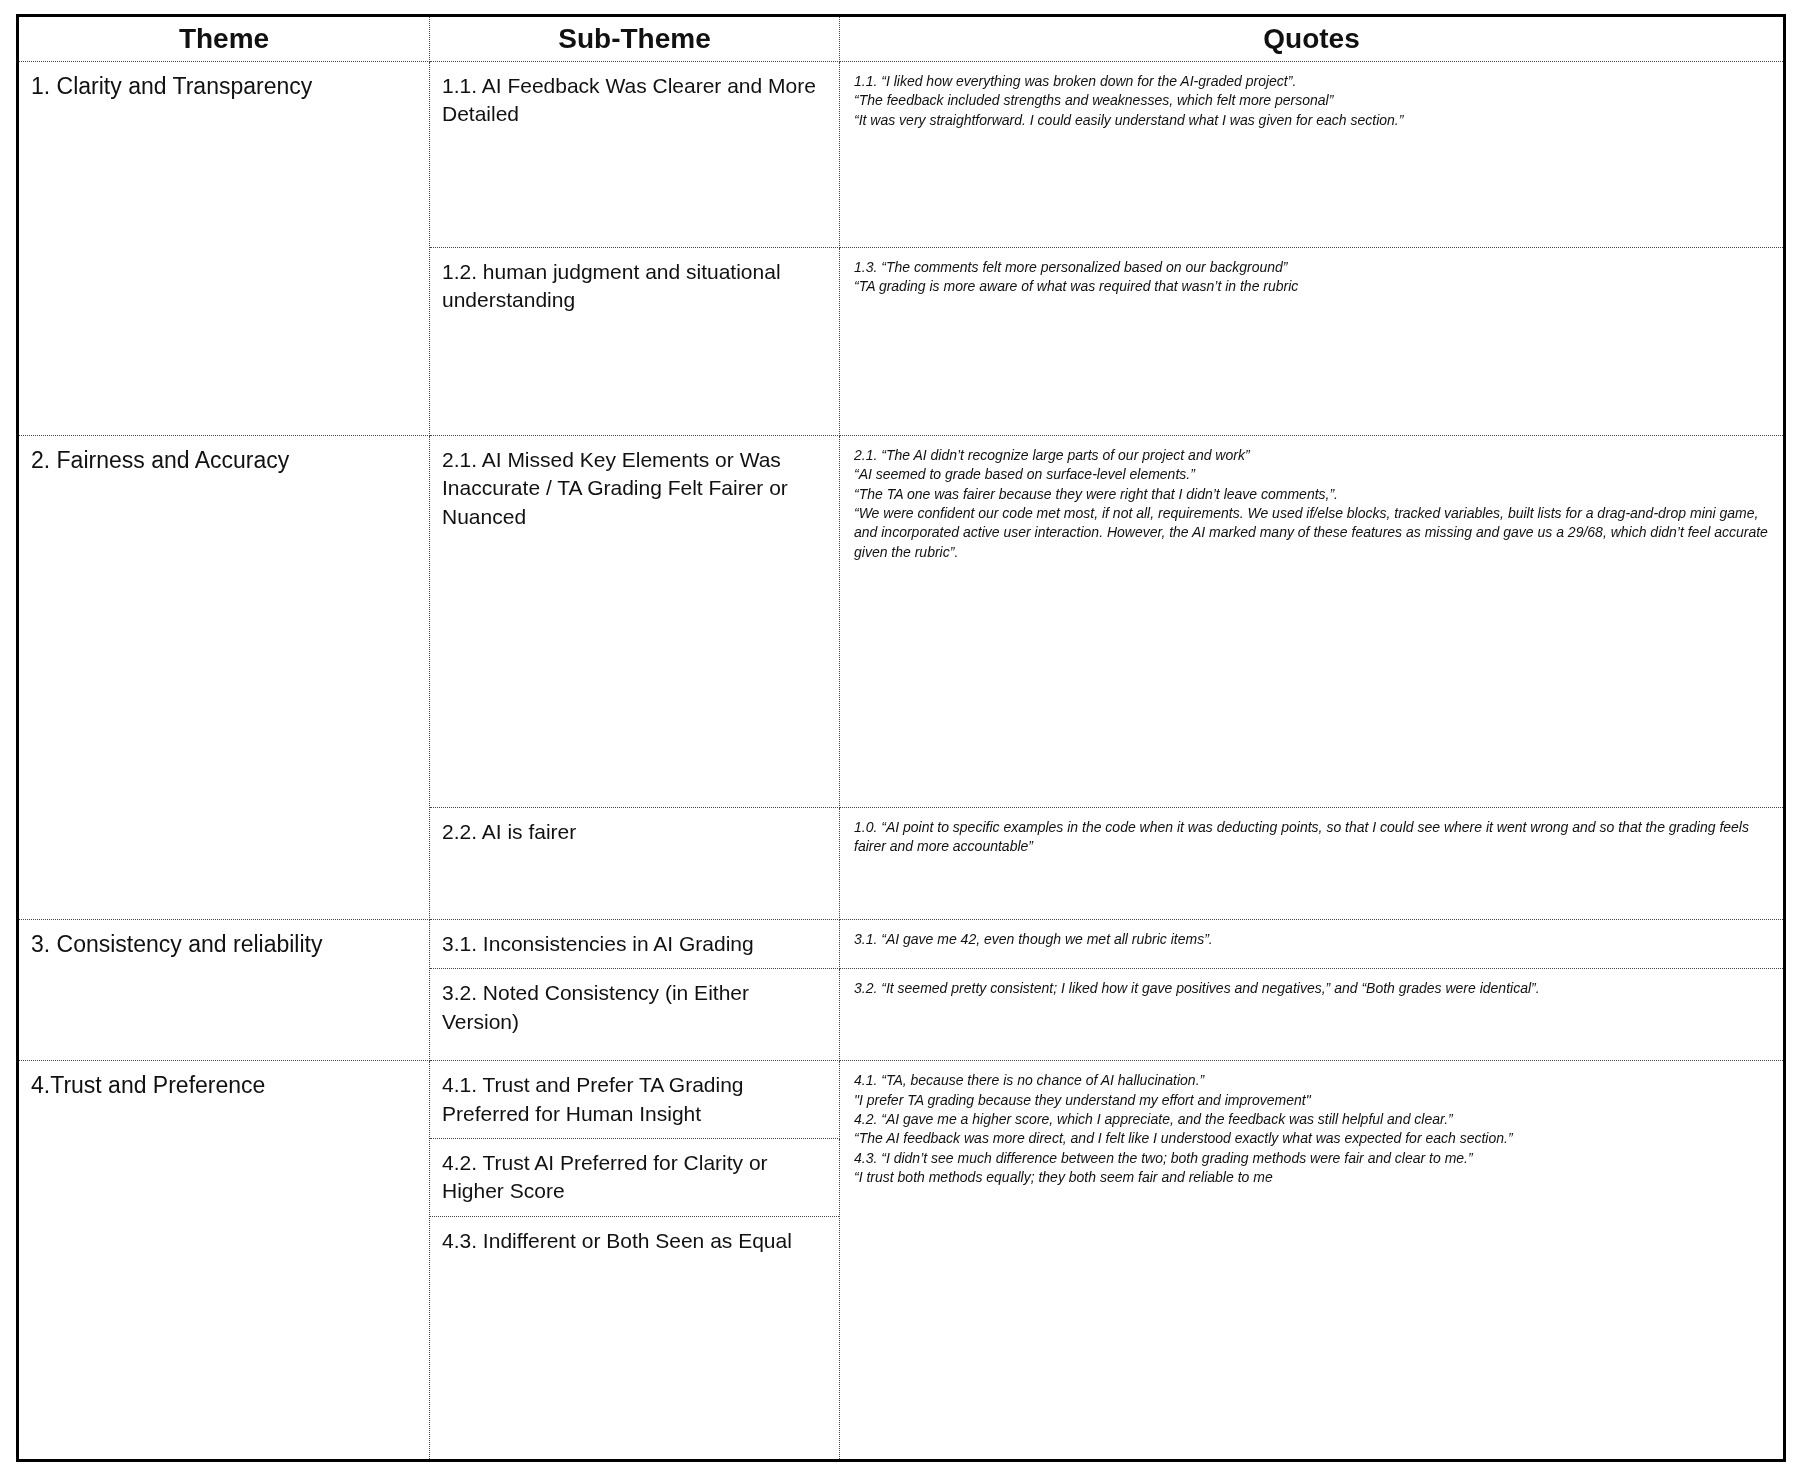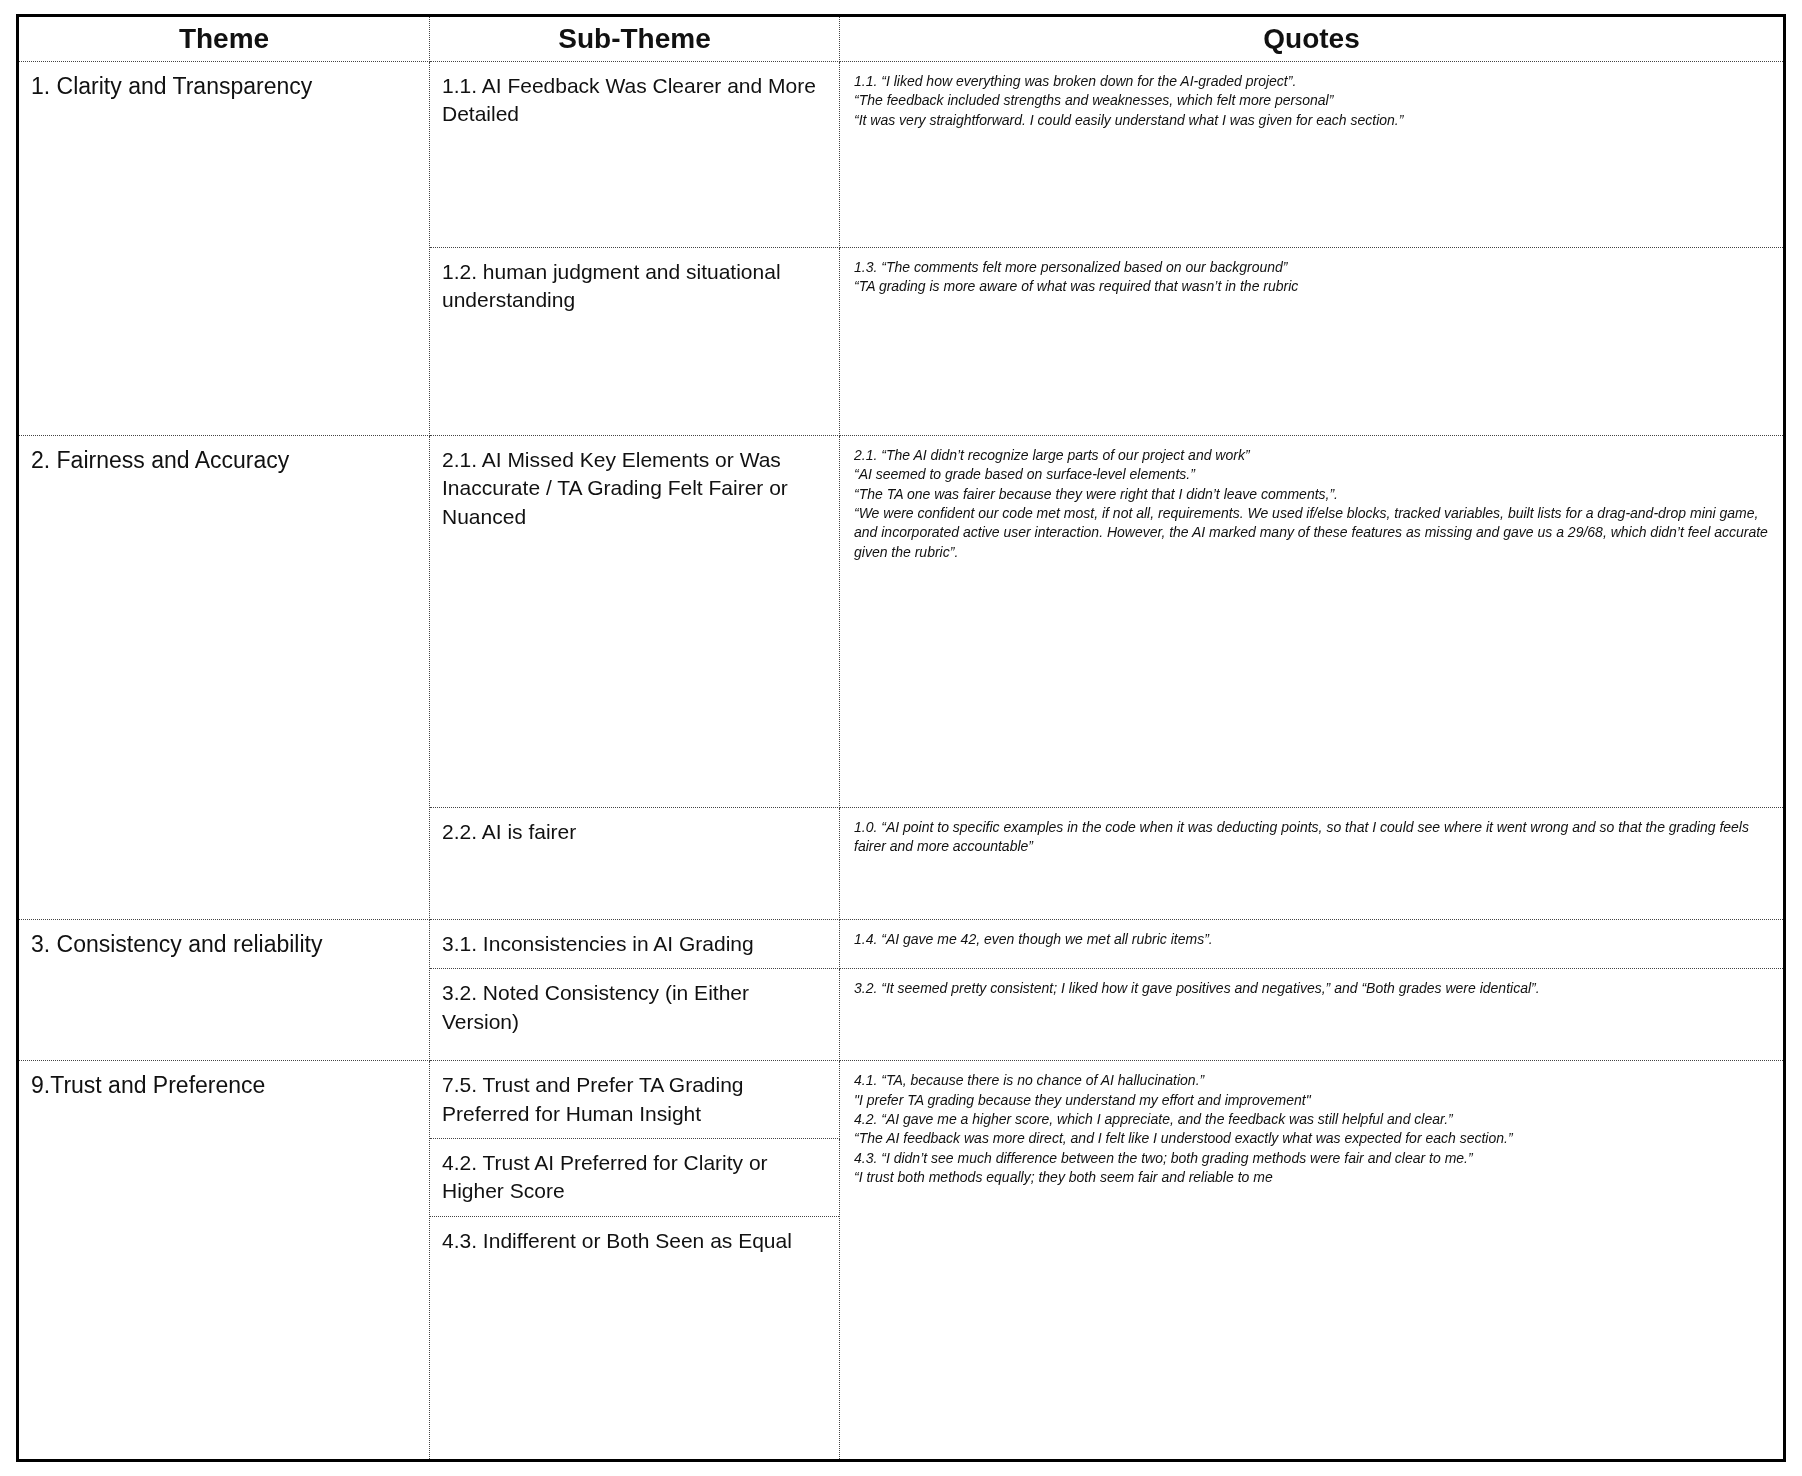--- a/index.html
+++ b/index.html
@@ -104,30 +104,30 @@
 “We were confident our code met most, if not all, requirements. We used if/else blocks, tracked variables, built lists for a drag-and-drop mini game, and incorporated active user interaction. However, the AI marked many of these features as missing and gave us a 29/68, which didn’t feel accurate given the rubric”.</td>
     </tr>
     <tr class="r2b">
       <td class="sub-cell">2.2. AI is fairer</td>
       <td class="quote-cell">1.0. “AI point to specific examples in the code when it was deducting points, so that I could see where it went wrong and so that the grading feels fairer and more accountable”</td>
     </tr>
 
     <tr class="r3a">
       <td class="theme-cell" rowspan="2">3. Consistency and reliability</td>
       <td class="sub-cell">3.1. Inconsistencies in AI Grading</td>
-      <td class="quote-cell">1.4. “AI gave me 42, even though we met all rubric items”.</td>
+      <td class="quote-cell">3.1. “AI gave me 42, even though we met all rubric items”.</td>
     </tr>
     <tr class="r3b">
       <td class="sub-cell">3.2. Noted Consistency (in Either Version)</td>
       <td class="quote-cell">3.2. “It seemed pretty consistent; I liked how it gave positives and negatives,” and “Both grades were identical”.</td>
     </tr>
 
     <tr class="r4a">
-      <td class="theme-cell" rowspan="3">9.Trust and Preference</td>
-      <td class="sub-cell">7.5. Trust and Prefer TA Grading Preferred for Human Insight</td>
+      <td class="theme-cell" rowspan="3">4.Trust and Preference</td>
+      <td class="sub-cell">4.1. Trust and Prefer TA Grading Preferred for Human Insight</td>
       <td class="quote-cell" rowspan="3">4.1. “TA, because there is no chance of AI hallucination.”
 "I prefer TA grading because they understand my effort and improvement"
 4.2.  “AI gave me a higher score, which I appreciate, and the feedback was still helpful and clear.”
 “The AI feedback was more direct, and I felt like I understood exactly what was expected for each section.”
 4.3.  “I didn’t see much difference between the two; both grading methods were fair and clear to me.”
 “I trust both methods equally; they both seem fair and reliable to me</td>
     </tr>
     <tr class="r4b">
       <td class="sub-cell">4.2. Trust AI Preferred for Clarity or Higher Score</td>
     </tr>

